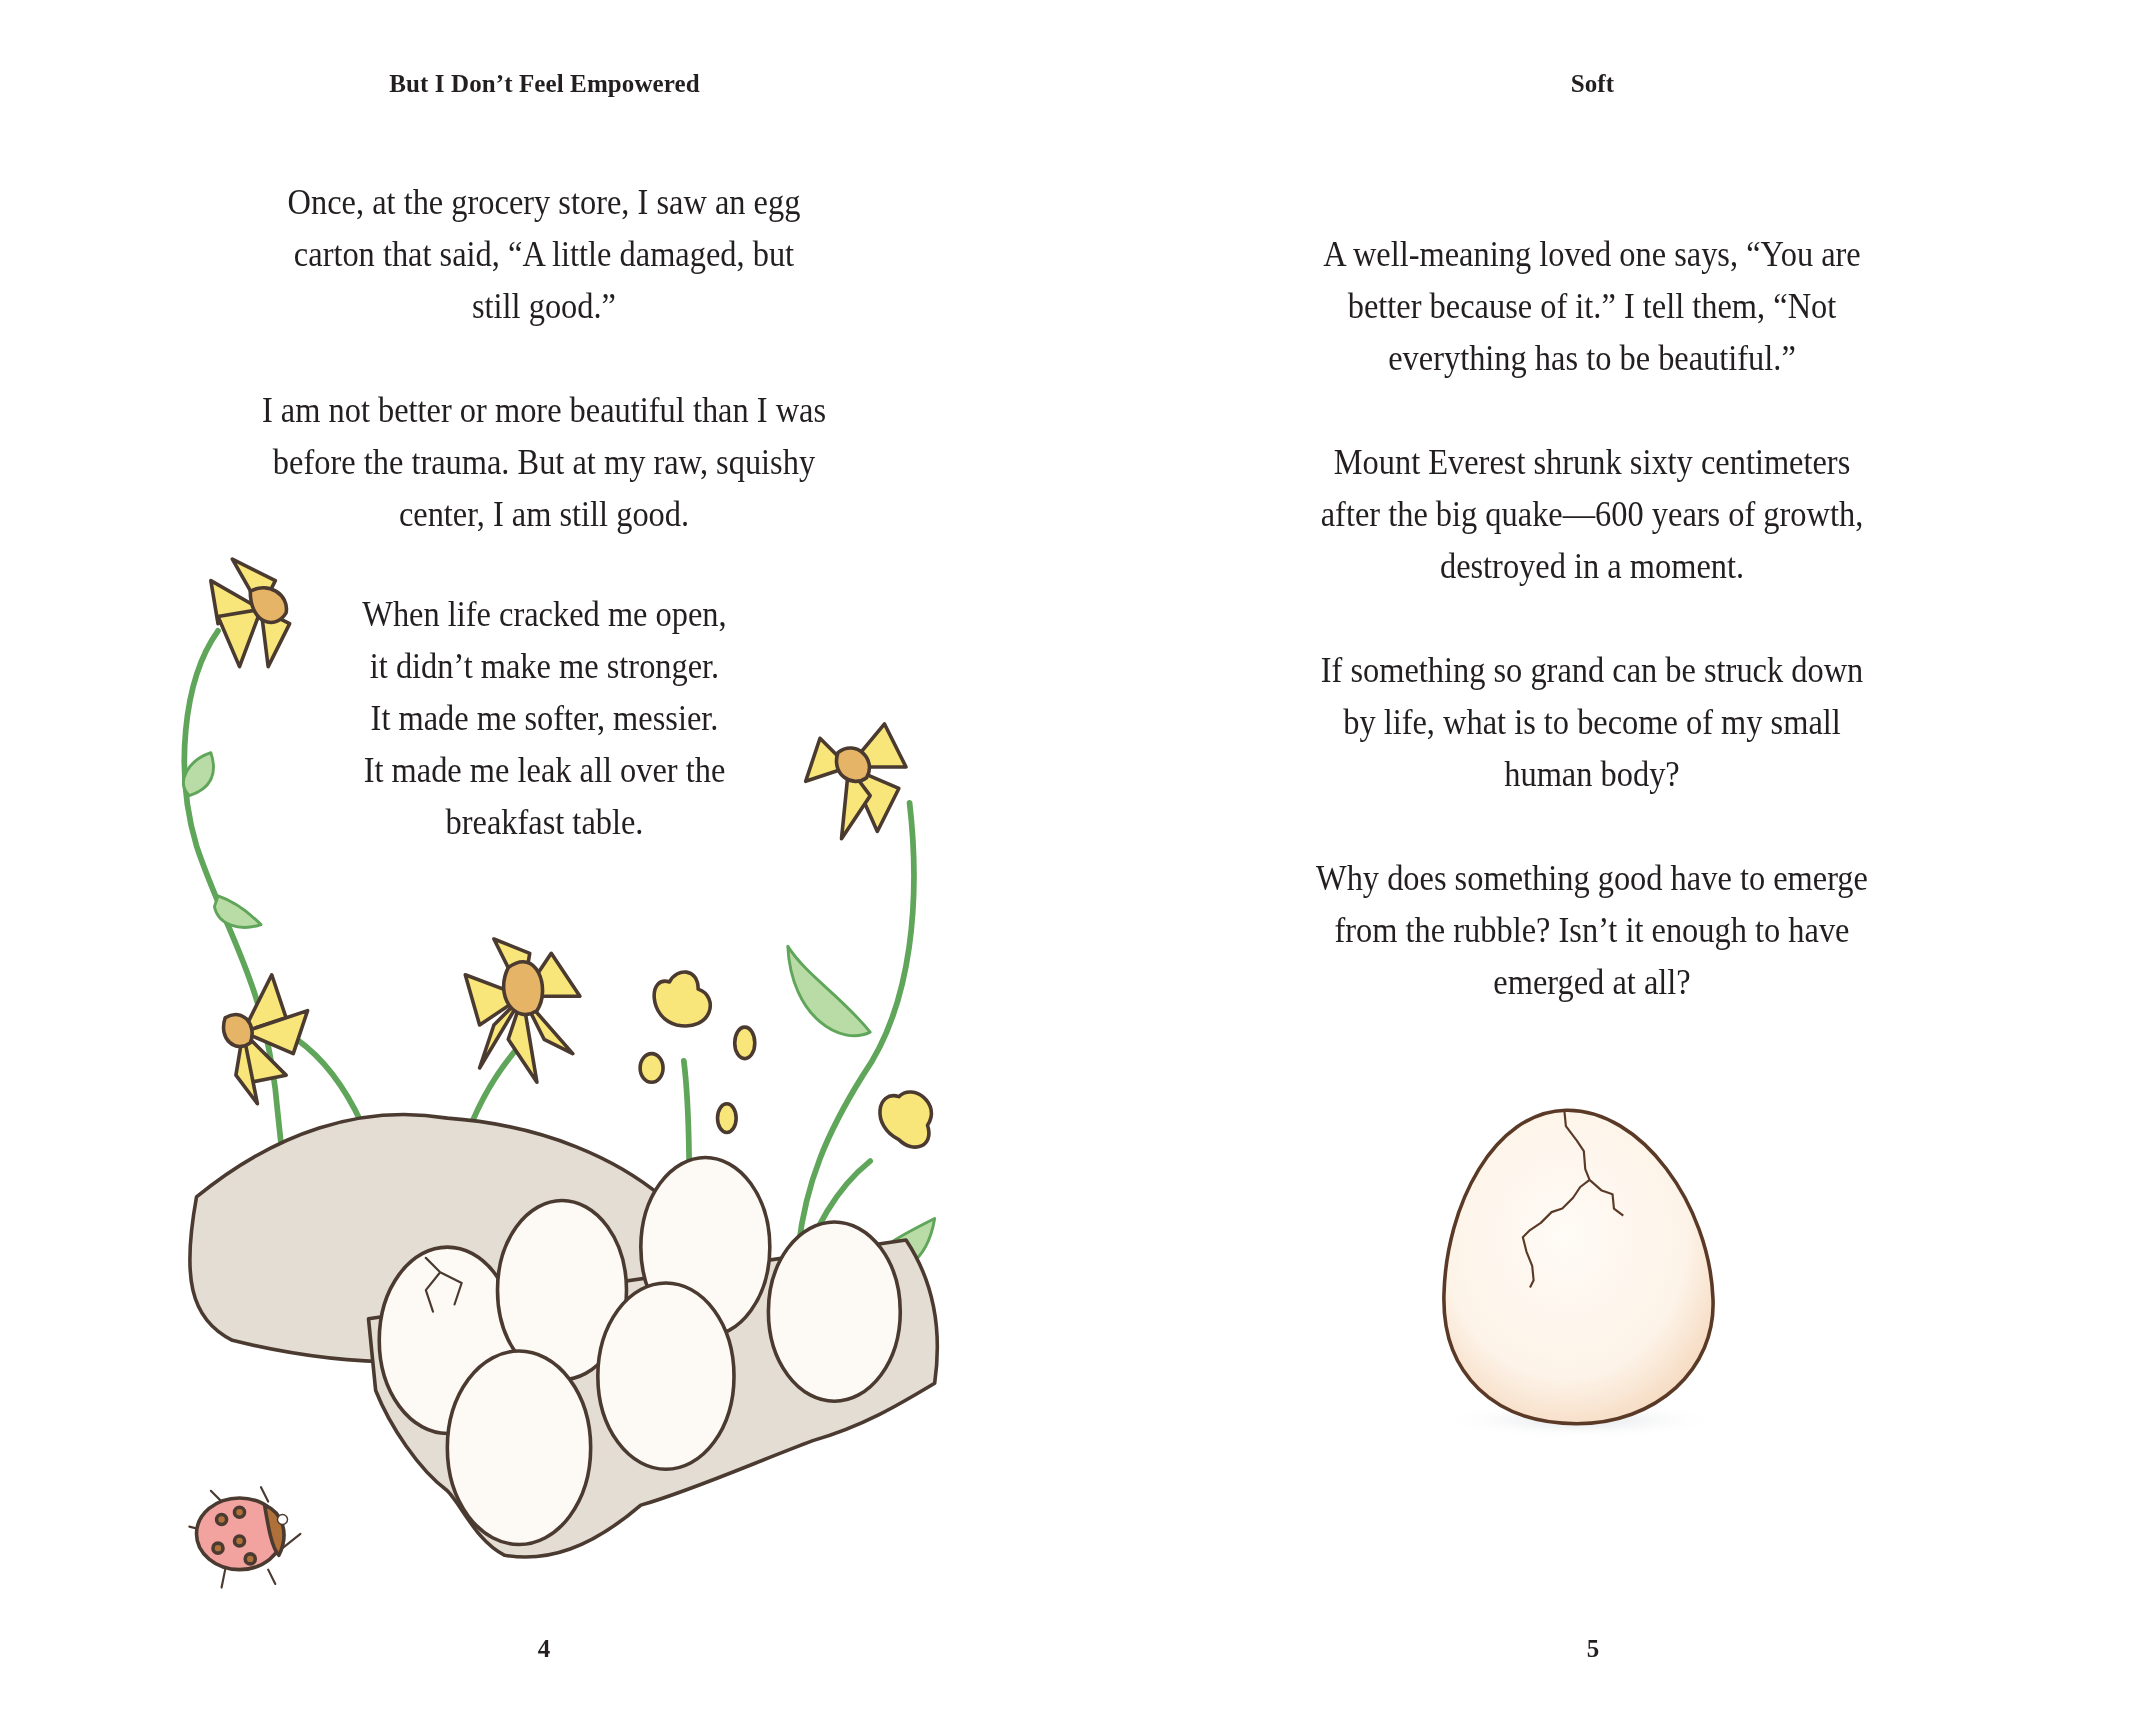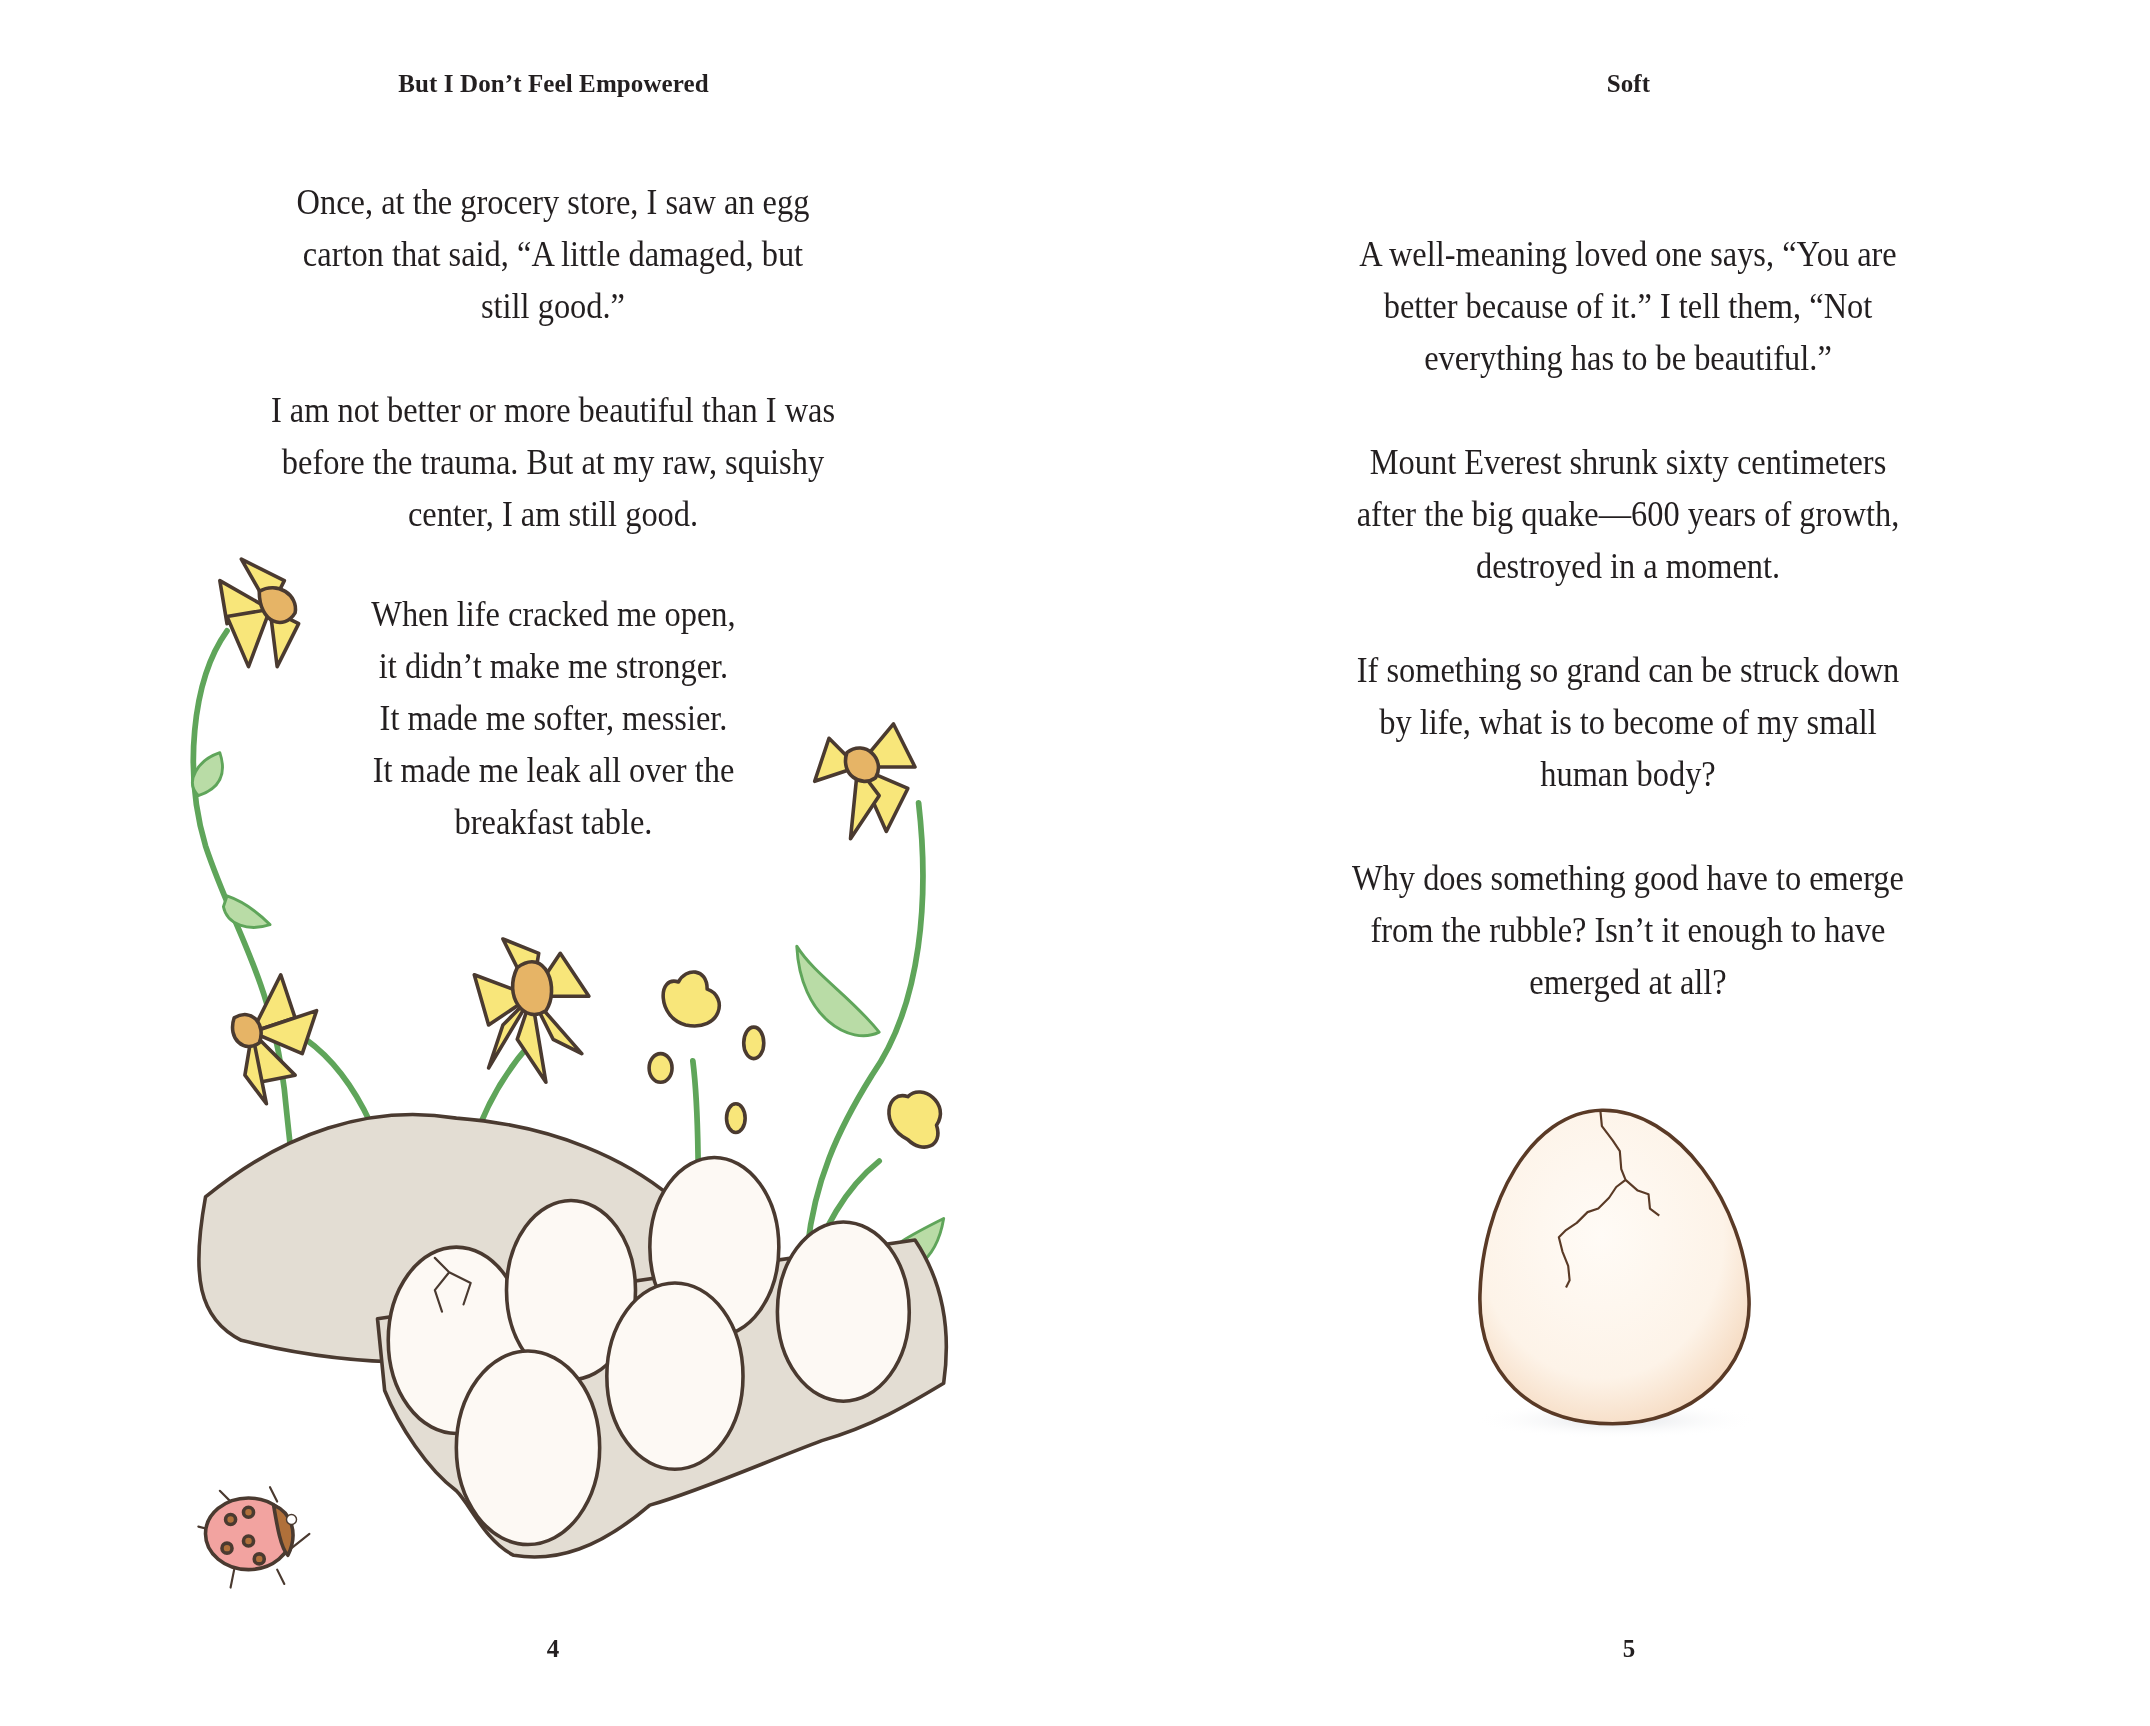--- a/index.html
+++ b/index.html
@@ -1,20 +1,20 @@
 <!DOCTYPE html>
 <html style="font-size:11.5px"><head>
 <meta charset="utf-8">
 <style>
   html, body { margin: 0; padding: 0; background: #ffffff; }
   body { width: 2151px; height: 1726px; position: relative; overflow: hidden;
          font-family: "Liberation Serif", "DejaVu Serif", serif; color: #231f20; }
   .page { position: absolute; top: 0; height: 1726px; width: 1075px; }
-  .page.left { left: 12px; text-decoration: underline; }
-  .page.right { left: 1075px; }
+  .page.left { left: 3px; text-decoration: underline; }
+  .page.right { left: 1039px; }
   .running-head { position: absolute; top: 70px; width: 100%; text-align: center;
                   font-size: 25px; font-weight: bold; letter-spacing: 0.1px; }
   .page.left .running-head { left: 0; width: 1083px; }
   .page.right .running-head { left: 0; width: 1107px; }
   .text-block { position: absolute; text-align: center; font-size: 36px; line-height: 52px;
                 transform: scaleX(0.9); }
   .text-block p { margin: 0 0 52px 0; white-space: nowrap; }
   .text-block p span { display: block; }
   .left .text-block { left: 75px; width: 932px; top: 176px; }
   .right .text-block { left: 87px; width: 932px; top: 228px; }

